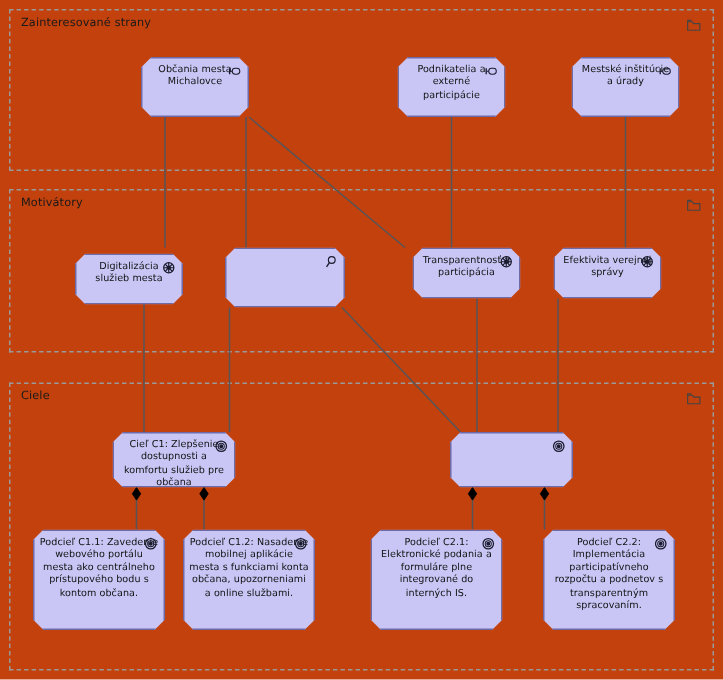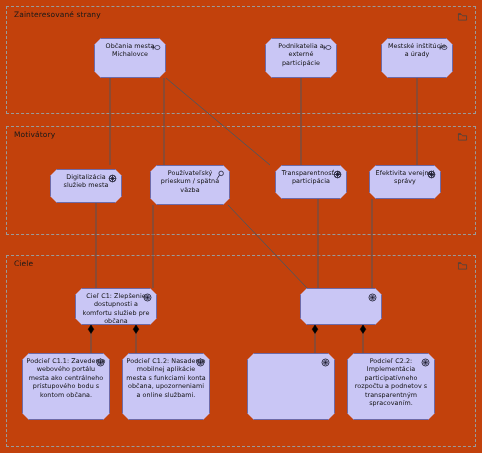--- a/index.html
+++ b/index.html
@@ -198,21 +198,20 @@
               <line x1="3.8" y1="3.8" x2="6.2" y2="6.2" stroke-width="1.4"></line>
               <line x1="9.8" y1="9.8" x2="12.2" y2="12.2" stroke-width="1.4"></line>
               <line x1="12.2" y1="3.8" x2="9.8" y2="6.2" stroke-width="1.4"></line>
               <line x1="6.2" y1="9.8" x2="3.8" y2="12.2" stroke-width="1.4"></line>
             </g>
           </svg>
         </div>
       </div>
       <div class="node" style="left: 150px; top: 165px; width: 80px; height: 40px; background: rgb(201, 198, 245); border-color: rgb(109, 106, 168);">
         <div class="node-inner">
-          <div class="node-label">Používateľský prieskum / spätná väzba</div>
           <svg viewBox="0 0 16 16" class="node-icon">
             <g fill="none" stroke="#1b1b2e" stroke-width="1.4">
               <circle cx="9.2" cy="6" r="4"></circle>
               <line x1="6.2" y1="9.2" x2="3" y2="14" stroke-width="1.6"></line>
             </g>
           </svg>
         </div>
       </div>
       <div class="node" style="left: 275px; top: 165px; width: 72px; height: 34px; background: rgb(201, 198, 245); border-color: rgb(109, 106, 168);">
         <div class="node-inner">
@@ -294,30 +293,31 @@
             <g fill="none" stroke="#1b1b2e" stroke-width="1.5">
               <circle cx="8" cy="8" r="6.2"></circle>
               <circle cx="8" cy="8" r="3.6" stroke-width="1.2"></circle>
               <circle cx="8" cy="8" r="1.6" fill="#1b1b2e"></circle>
             </g>
           </svg>
         </div>
       </div>
       <div class="node" style="left: 247px; top: 353px; width: 88px; height: 67px; background: rgb(201, 198, 245); border-color: rgb(109, 106, 168);">
         <div class="node-inner">
-          <svg viewBox="0 0 16 16" class="node-icon">
-            <g fill="none" stroke="#1b1b2e" stroke-width="1.5">
-              <circle cx="8" cy="8" r="6.2"></circle>
-              <circle cx="8" cy="8" r="3.6" stroke-width="1.2"></circle>
-              <circle cx="8" cy="8" r="1.6" fill="#1b1b2e"></circle>
-            </g>
-          </svg>
-        </div>
-      </div>
-      <div class="node" style="left: 347px; top: 353px; width: 88px; height: 67px; background: rgb(201, 198, 245); border-color: rgb(109, 106, 168);">
+          <div class="node-label">Podcieľ C2.1: Elektronické podania a formuláre plne integrované do interných IS.</div>
+          <svg viewBox="0 0 16 16" class="node-icon">
+            <g fill="none" stroke="#1b1b2e" stroke-width="1.5">
+              <circle cx="8" cy="8" r="6.2"></circle>
+              <circle cx="8" cy="8" r="3.6" stroke-width="1.2"></circle>
+              <circle cx="8" cy="8" r="1.6" fill="#1b1b2e"></circle>
+            </g>
+          </svg>
+        </div>
+      </div>
+      <div class="node" style="left: 362px; top: 353px; width: 88px; height: 67px; background: rgb(201, 198, 245); border-color: rgb(109, 106, 168);">
         <div class="node-inner">
           <div class="node-label">Podcieľ C2.2: Implementácia participatívneho rozpočtu a podnetov s transparentným spracovaním.</div>
           <svg viewBox="0 0 16 16" class="node-icon">
             <g fill="none" stroke="#1b1b2e" stroke-width="1.5">
               <circle cx="8" cy="8" r="6.2"></circle>
               <circle cx="8" cy="8" r="3.6" stroke-width="1.2"></circle>
               <circle cx="8" cy="8" r="1.6" fill="#1b1b2e"></circle>
             </g>
           </svg>
         </div>

